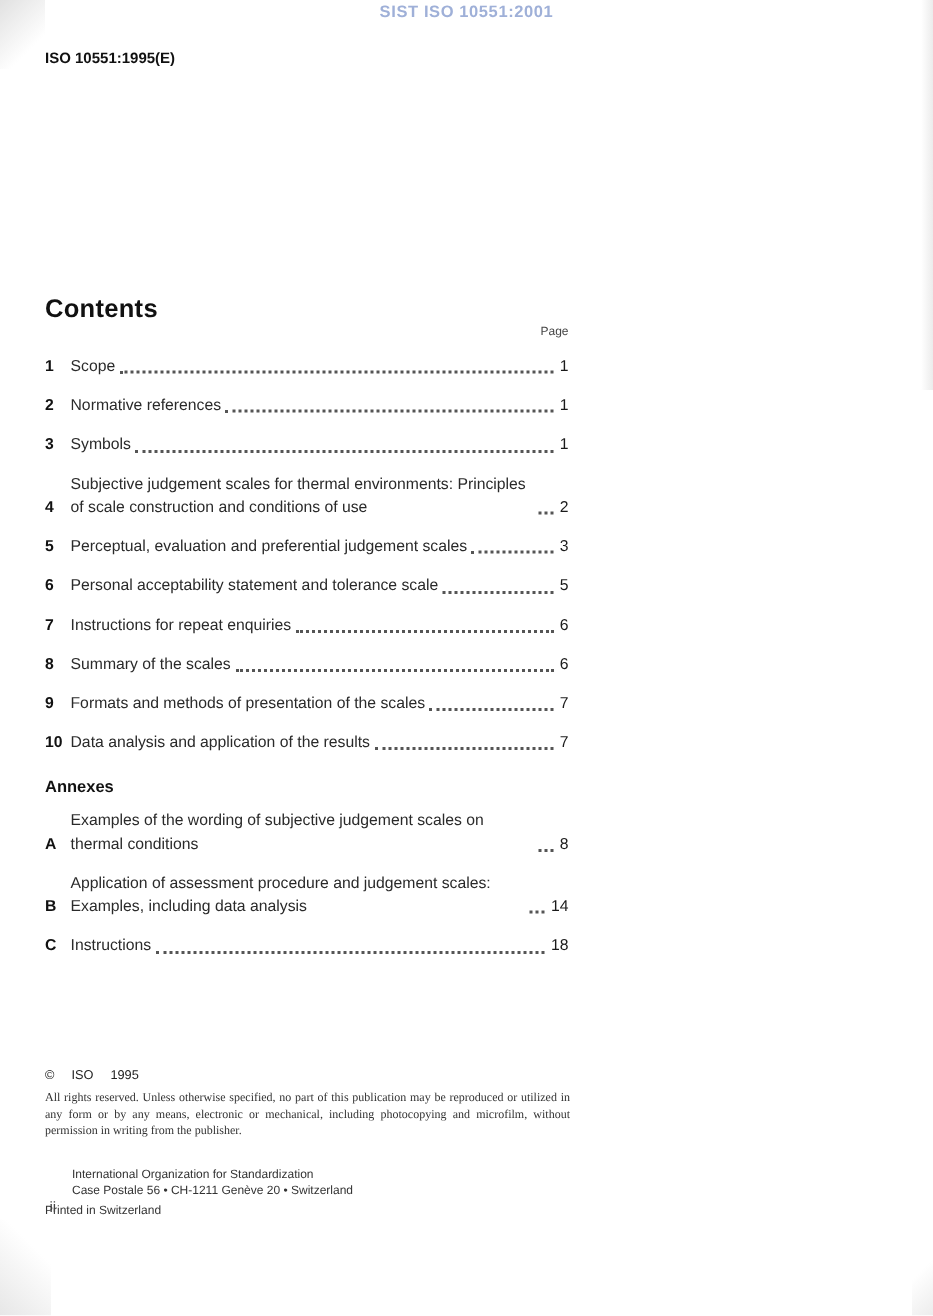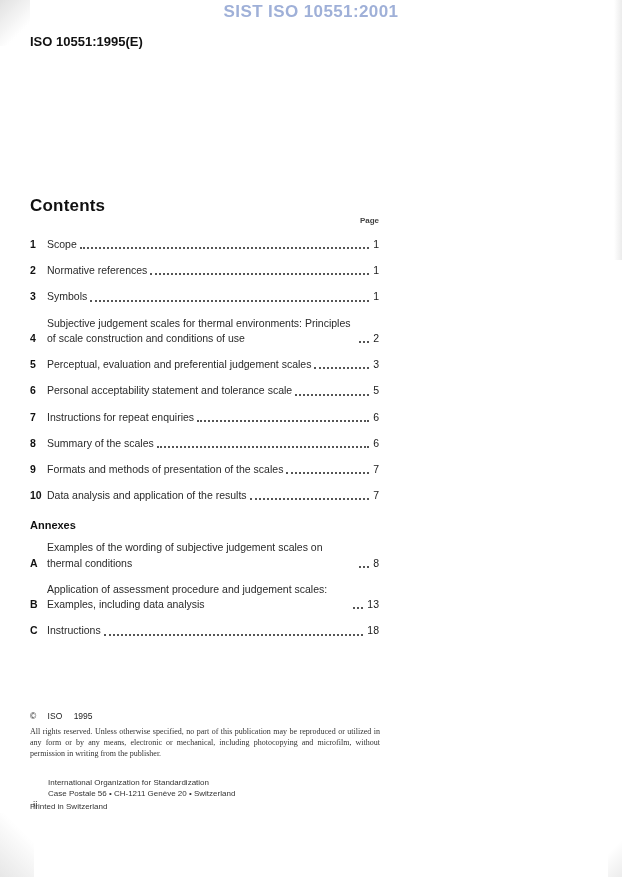--- a/index.html
+++ b/index.html
@@ -16,35 +16,35 @@
     background: linear-gradient(135deg, #bcbcbc, #ffffff 70%); opacity: .45; }
   .shade-bl { bottom: 0; left: 0; width: 34px; height: 64px;
     background: linear-gradient(45deg, #c2c2c2, #ffffff 70%); opacity: .4; }
   .shade-tr { top: 0; right: 0; width: 8px; height: 260px;
     background: linear-gradient(to left, #d8d8d8, #ffffff); opacity: .5; }
   .shade-br { bottom: 0; right: 0; width: 14px; height: 40px;
     background: linear-gradient(315deg, #d0d0d0, #ffffff 70%); opacity: .4; }
 
   .watermark {
     position: absolute; top: 2px; left: 0; width: 100%;
-    text-align: center; font-size: 17px; font-weight: bold;
+    text-align: center; font-size: 11px; font-weight: bold;
     color: #9fb0d8; letter-spacing: .4px;
   }
   .doc-ref {
     position: absolute; top: 34px; left: 30px;
-    font-size: 13px; font-weight: bold; color: #111;
+    font-size: 10px; font-weight: bold; color: #111;
   }
   .contents-title {
     position: absolute; top: 196px; left: 30px;
     font-size: 17px; font-weight: bold; color: #111;
     letter-spacing: .2px;
   }
   .page-label {
     position: absolute; top: 216px; left: 30px; width: 349px;
-    text-align: right; font-size: 8px; color: #444; font-weight: bold;
+    text-align: right; font-size: 8px; color: #444;
   }
   .toc {
     position: absolute; top: 237px; left: 30px; width: 349px;
   }
   .toc-row {
     display: flex; align-items: flex-end;
     margin-bottom: 11px;
     font-size: 10.5px; color: #2a2a2a; line-height: 1.45;
   }
   .toc-num {
@@ -168,21 +168,21 @@
     <span class="toc-num">A</span>
     <span class="toc-title">Examples of the wording of subjective judgement scales on thermal conditions</span>
     <span class="toc-dots"></span>
     <span class="toc-page">8</span>
   </div>
 
   <div class="toc-row">
     <span class="toc-num">B</span>
     <span class="toc-title">Application of assessment procedure and judgement scales: Examples, including data analysis</span>
     <span class="toc-dots"></span>
-    <span class="toc-page">13</span>
+    <span class="toc-page">14</span>
   </div>
 
   <div class="toc-row">
     <span class="toc-num">C</span>
     <span class="toc-title">Instructions</span>
     <span class="toc-dots"></span>
     <span class="toc-page">18</span>
   </div>
 
 </div>

